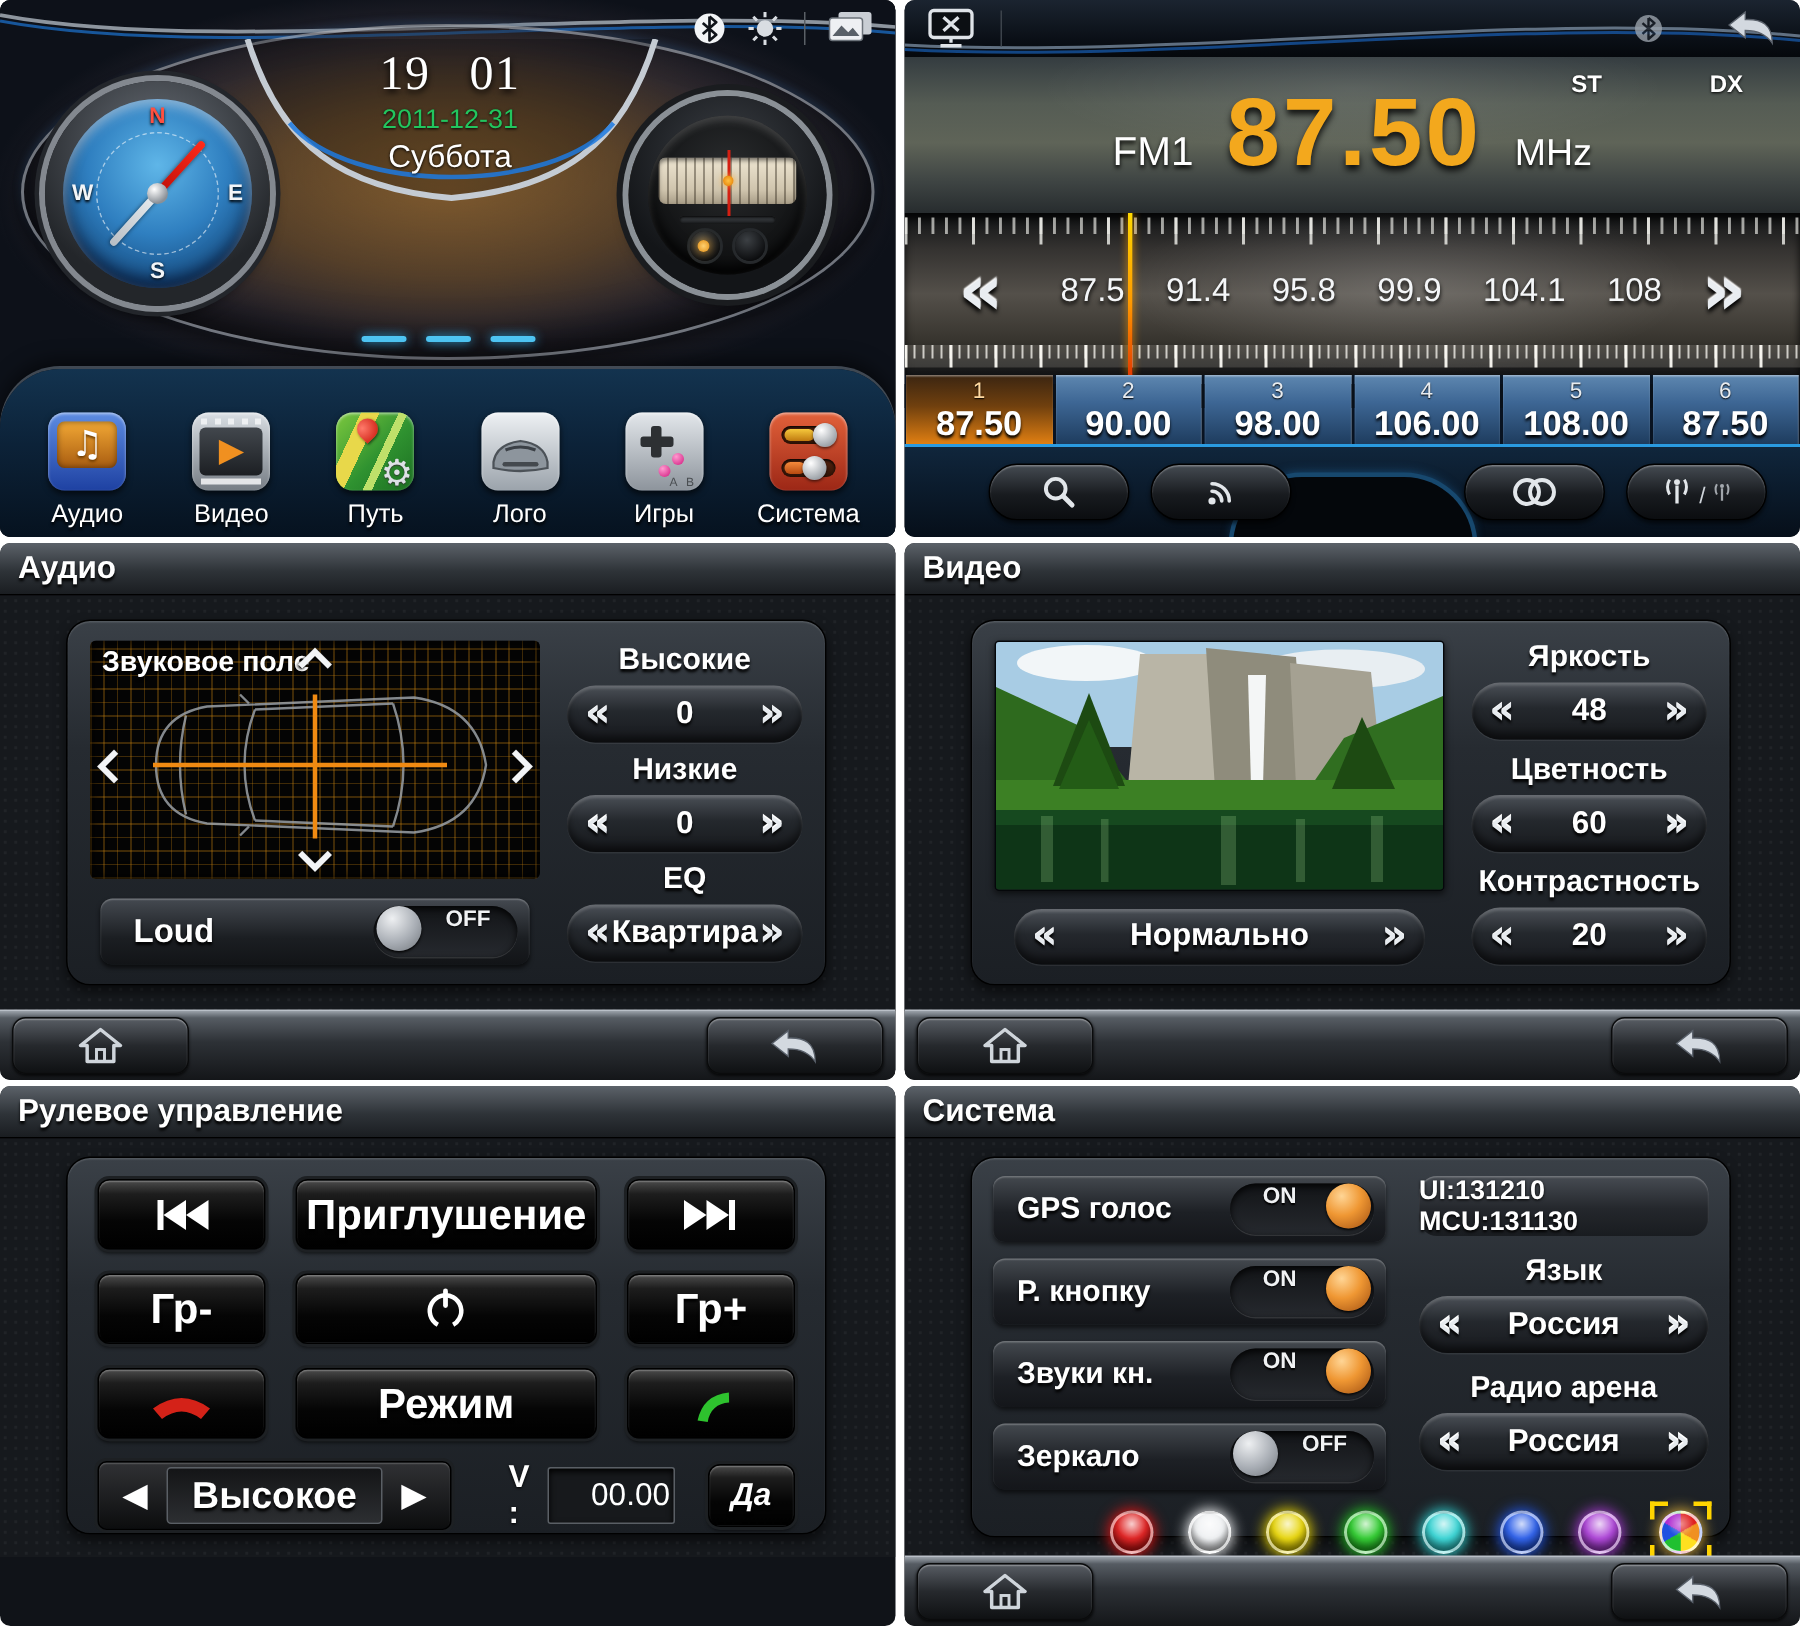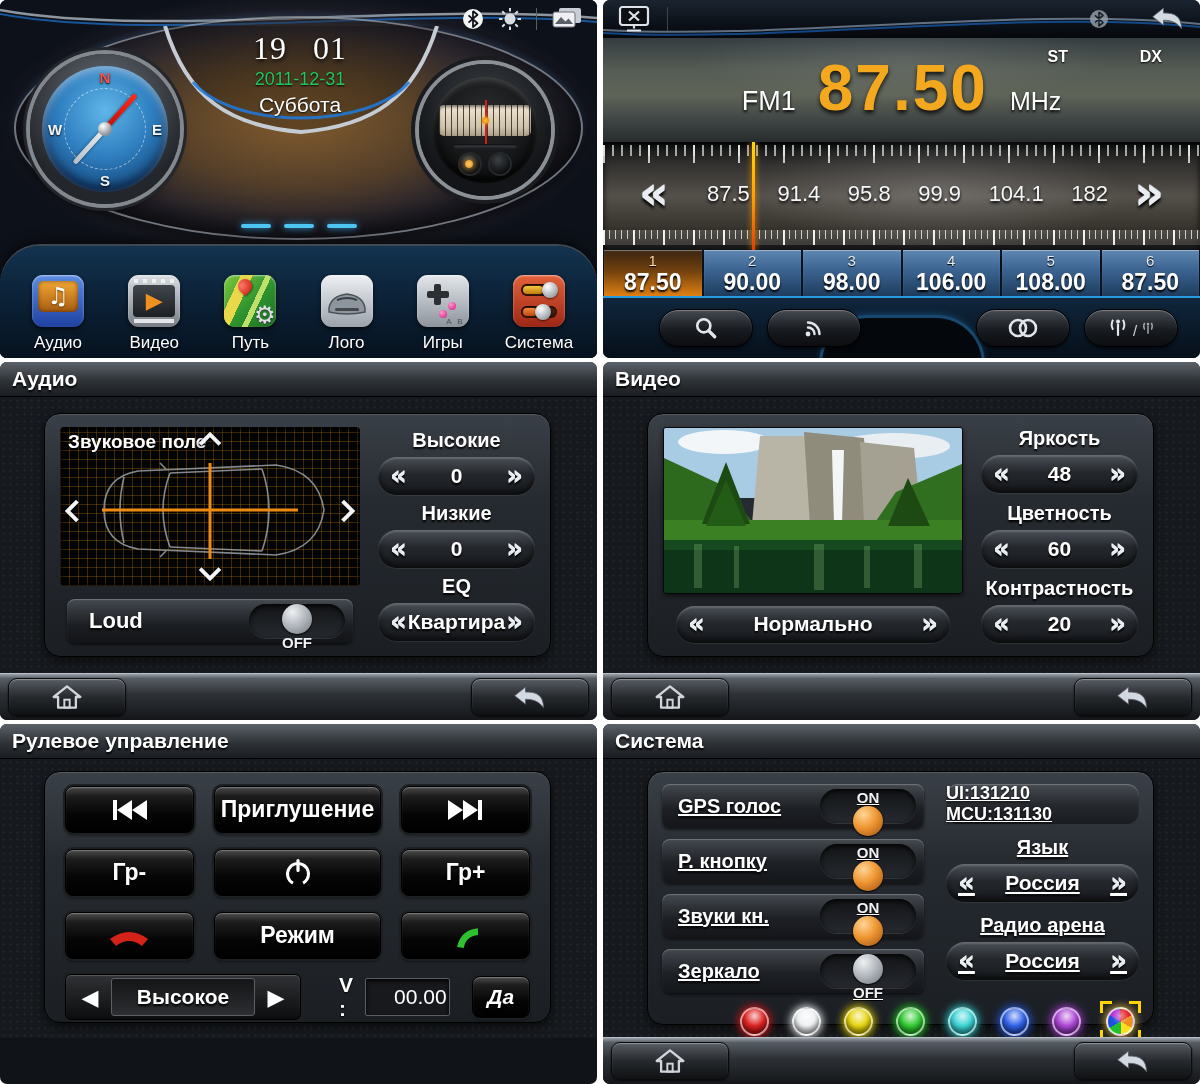--- a/index.html
+++ b/index.html
@@ -28,23 +28,23 @@
   .spinner{display:flex;align-items:center;justify-content:space-between;height:38px;border-radius:19px;
     background:linear-gradient(180deg,#4b5057 0%,#24282d 45%,#17191d 100%);
     box-shadow:inset 0 2px 2px rgba(255,255,255,.18),inset 0 -4px 6px rgba(0,0,0,.55),0 1px 0 rgba(255,255,255,.07);
     padding:0 12px;cursor:pointer;}
   .sp-chev{font-family:"DejaVu Sans",sans-serif;font-size:26px;font-weight:bold;color:#e7ebef;line-height:1;
     text-shadow:0 -1px 0 #fff,0 2px 2px #000;}
   .sp-val{font-size:21px;font-weight:bold;color:#fff;text-shadow:0 2px 2px #000;}
   .ctl-label{font-size:20px;font-weight:bold;color:#fff;text-align:center;text-shadow:0 2px 2px #000;margin-bottom:5px;}
 
   
-  .toggle{display:flex;align-items:center;height:34px;width:92px;border-radius:17px;
+  .toggle{display:flex;height:34px;width:92px;border-radius:17px;
     background:linear-gradient(180deg,#121417 0%,#26292e 100%);
-    box-shadow:inset 0 2px 5px rgba(0,0,0,.85),0 1px 0 rgba(255,255,255,.12);padding:0 2px;cursor:pointer;flex-direction:column;}
+    box-shadow:inset 0 2px 5px rgba(0,0,0,.85),0 1px 0 rgba(255,255,255,.12);padding:0 2px;cursor:pointer;}
   .toggle .t-state{flex:1;text-align:center;font-size:15px;font-weight:bold;color:#f0f2f4;text-shadow:0 1px 1px #000;}
   .toggle .knob{width:30px;height:30px;border-radius:50%;flex:0 0 auto;}
   .toggle.on .knob{background:radial-gradient(circle at 35% 28%,#ffd595,#ef9733 45%,#b5621a 85%);box-shadow:0 1px 2px #000;}
   .toggle.off .knob{order:-1;background:radial-gradient(circle at 35% 28%,#eef0f2,#a9aeb5 55%,#7d8288 90%);box-shadow:0 1px 2px #000;}
 
   
   .blackbtn{background:linear-gradient(180deg,#4c4c4c 0%,#1d1d1d 20%,#050505 60%,#000 100%);
     border:1px solid #000;border-radius:8px;
     box-shadow:0 0 0 2px #1d2023,0 2px 3px rgba(0,0,0,.8),inset 0 1px 1px rgba(255,255,255,.28);
     color:#fff;display:flex;align-items:center;justify-content:center;cursor:pointer;}
@@ -225,38 +225,38 @@
   
   .video-inner{left:44px;right:46px;top:16px;height:244px;display:flex;padding:13px 15px;gap:18px;box-sizing:border-box;}
   .vid-col{width:300px;display:flex;flex-direction:column;align-items:center;}
   .preview{width:298px;height:168px;border:1px solid #05070a;border-radius:3px;overflow:hidden;box-shadow:0 2px 5px rgba(0,0,0,.6);}
   .mode-spin{margin-top:12px;width:250px;}
   .vid-ctl{flex:1;display:flex;flex-direction:column;justify-content:space-between;padding:0;}
 
   
   .sw-inner{left:44px;right:46px;top:12px;height:252px;padding:14px 20px;box-sizing:border-box;}
   .sw-grid{display:grid;grid-template-columns:1fr 1fr 1fr;gap:16px 20px;}
-  .sw-btn{height:47px;font-size:23px;font-weight:bold;text-shadow:0 2px 2px #000;}
+  .sw-btn{height:47px;font-size:28px;font-weight:bold;text-shadow:0 2px 2px #000;}
   .sw-foot{margin-top:14px;display:flex;align-items:center;}
   .level-group{display:flex;align-items:center;background:linear-gradient(180deg,#303134 0%,#0c0d0e 100%);
     border:1px solid #000;border-radius:6px;padding:3px;box-shadow:0 0 0 2px #1d2023,inset 0 1px 1px rgba(255,255,255,.2);}
   .level-arrow{width:42px;height:38px;background:none;border:none;color:#fff;cursor:pointer;
     font-family:"DejaVu Sans",sans-serif;font-size:22px;padding:0;}
   .level-display{width:142px;height:36px;border:1px solid #5a5f65;border-radius:3px;
     background:linear-gradient(180deg,#141517 0%,#2c2e31 100%);display:flex;align-items:center;justify-content:center;
-    font-size:21px;font-weight:bold;color:#fff;text-shadow:0 2px 2px #000;}
+    font-size:25px;font-weight:bold;color:#fff;text-shadow:0 2px 2px #000;}
   .volt-label{margin-left:38px;font-size:21px;color:#fff;font-weight:bold;text-shadow:0 1px 2px #000;}
   .volt-box{margin-left:10px;width:94px;height:36px;border:1px solid #5a5f65;border-radius:2px;
     background:#17191c;display:flex;align-items:center;justify-content:center;font-size:21px;color:#fff;
     box-shadow:inset 0 2px 4px #000;padding-left:26px;}
   .ok-btn{margin-left:22px;width:88px;height:42px;font-size:21px;font-weight:bold;text-shadow:0 2px 2px #000;font-style:italic;}
   .hint{position:absolute;left:0;right:0;top:8px;text-align:center;font-size:23px;font-weight:bold;color:#fff;text-shadow:0 2px 3px #000;}
 
   
-  .sys-inner{left:44px;right:46px;top:12px;height:254px;padding:12px 14px;box-sizing:border-box;display:flex;flex-wrap:wrap;text-decoration:underline;}
+  .sys-inner{left:44px;right:46px;top:12px;height:254px;padding:12px 14px;box-sizing:border-box;display:flex;flex-wrap:wrap;}
   .sys-left{width:262px;display:flex;flex-direction:column;gap:11px;}
   .sysrow{height:44px;border-radius:8px;background:linear-gradient(180deg,#44494f 0%,#1d2025 55%,#14161a 100%);
     box-shadow:inset 0 1px 1px rgba(255,255,255,.25),0 2px 3px rgba(0,0,0,.55);
     display:flex;align-items:center;justify-content:space-between;padding:0 8px 0 16px;}
   .sysrow .s-label{font-size:20px;font-weight:bold;color:#fff;text-shadow:0 2px 2px #000;}
   .sys-right{flex:1;margin-left:22px;display:flex;flex-direction:column;}
   .ver-badge{height:40px;border-radius:12px;background:linear-gradient(180deg,#474c53 0%,#24272c 55%,#191c20 100%);
     box-shadow:inset 0 1px 1px rgba(255,255,255,.25);display:flex;align-items:center;justify-content:center;
     font-size:18px;font-weight:bold;color:#fff;text-shadow:0 1px 2px #000;}
   .sys-right .ctl-label{margin-top:12px;}
@@ -431,21 +431,21 @@
       <div class="ticks-top"></div>
       <div class="ruler"></div>
       <div class="needle"></div>
       <button class="seek left">«</button>
       <div class="scale-labels">
         <span>87.5</span>
           <span>91.4</span>
           <span>95.8</span>
           <span>99.9</span>
           <span>104.1</span>
-          <span>182</span>
+          <span>108</span>
       </div>
       <button class="seek right">»</button>
     </div>
 
     <div class="r-presets">
       <button class="preset active">
           <span class="p-num">1</span>
           <span class="p-freq">87.50</span>
         </button>
       <button class="preset">

